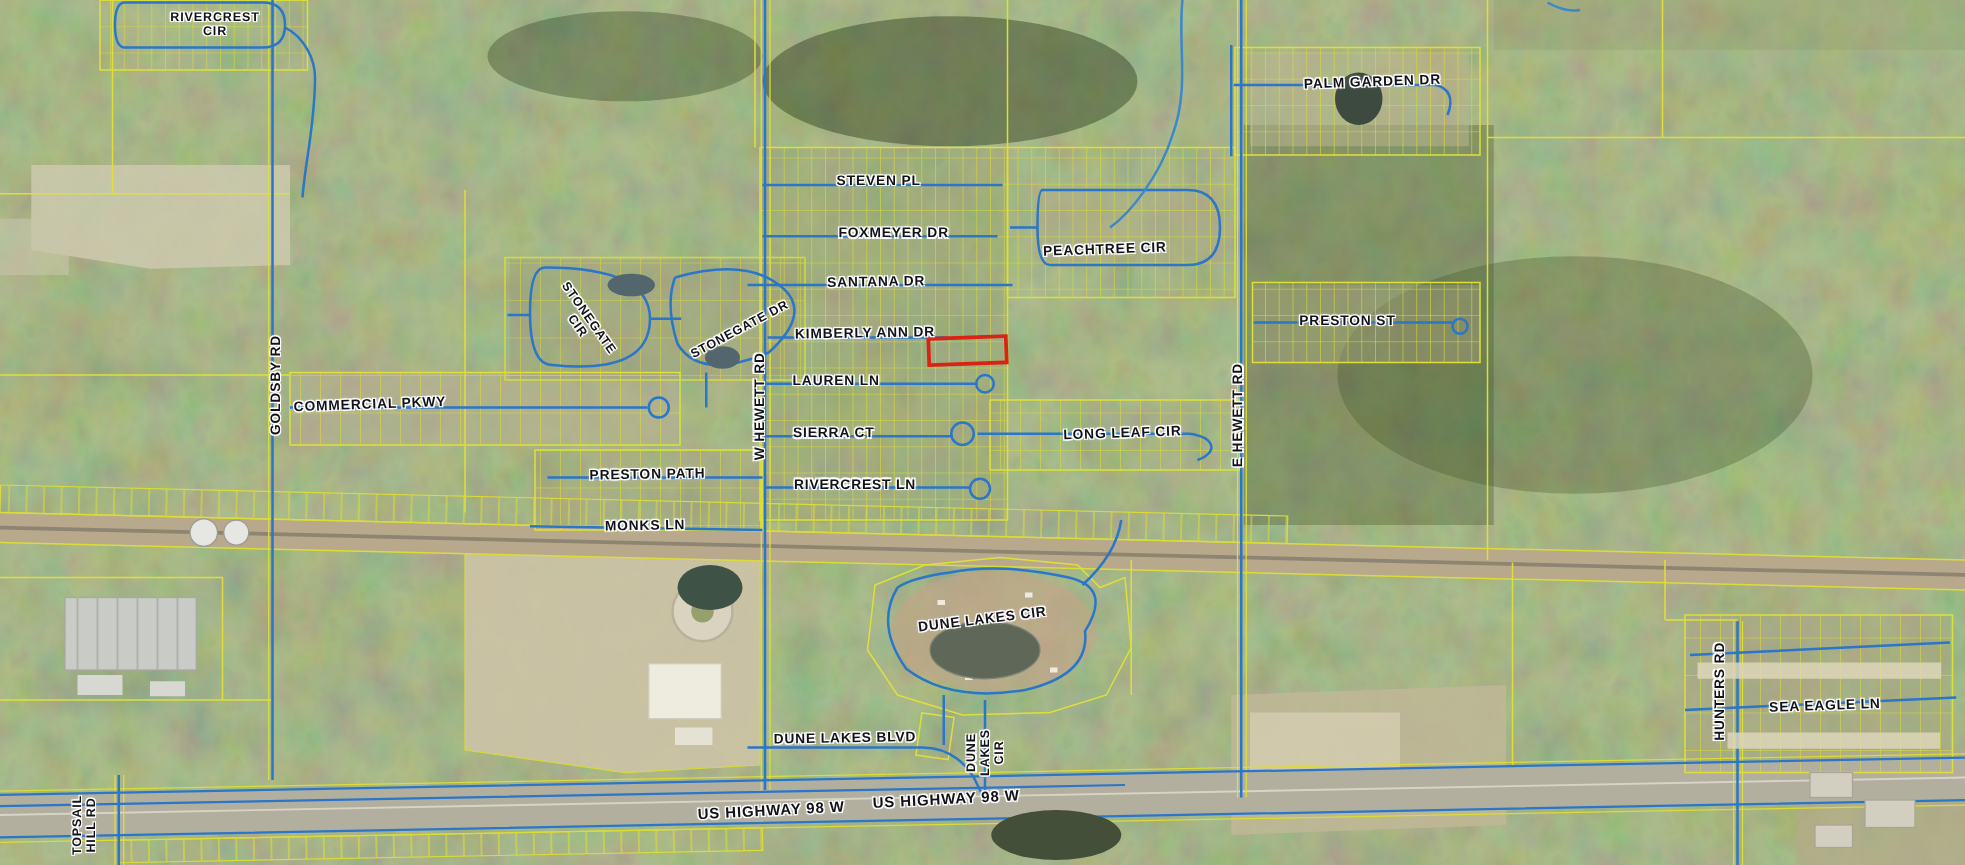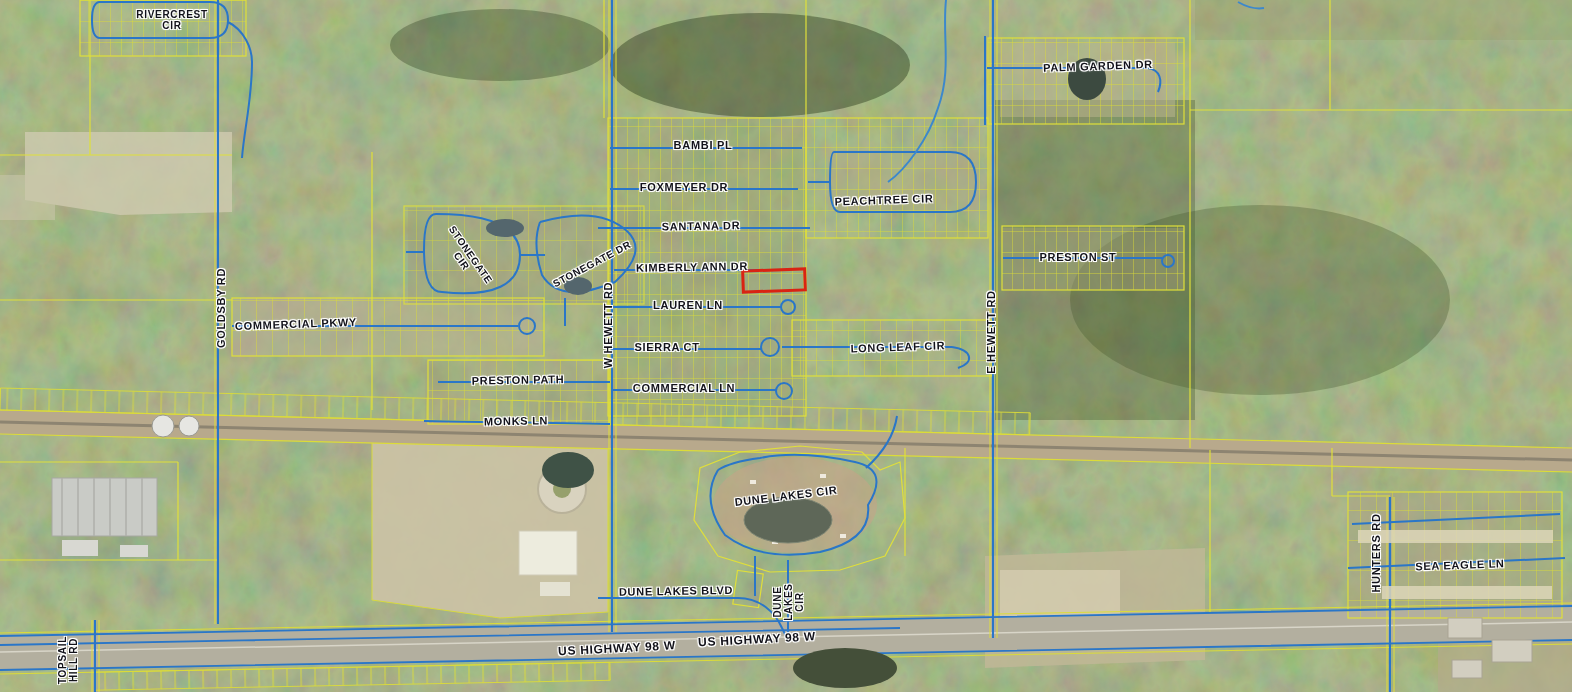--- a/index.html
+++ b/index.html
@@ -190,23 +190,23 @@
 
 <div id="labels">
       <div class="map-label" style="left: 172px; top: 20px; font-size: 10px; transform: translate(-50%, -50%) rotate(0deg);">
         <div>RIVERCREST</div>
         <div>CIR</div>
       </div>
       <div class="map-label" style="left: 1098px; top: 66px; transform: translate(-50%, -50%) rotate(-2deg);">
         <div>PALM GARDEN DR</div>
       </div>
       <div class="map-label" style="left: 703px; top: 145px; transform: translate(-50%, -50%) rotate(0deg);">
-        <div>BAMBI PL</div>
-      </div>
-      <div class="map-label" style="left: 684px; top: 187px; transform: translate(-50%, -50%) rotate(0deg);">
+        <div>STEVEN PL</div>
+      </div>
+      <div class="map-label" style="left: 715px; top: 187px; transform: translate(-50%, -50%) rotate(0deg);">
         <div>FOXMEYER DR</div>
       </div>
       <div class="map-label" style="left: 884px; top: 200px; transform: translate(-50%, -50%) rotate(-2deg);">
         <div>PEACHTREE CIR</div>
       </div>
       <div class="map-label" style="left: 701px; top: 226px; transform: translate(-50%, -50%) rotate(-1deg);">
         <div>SANTANA DR</div>
       </div>
       <div class="map-label" style="left: 466px; top: 258px; font-size: 10px; transform: translate(-50%, -50%) rotate(55deg);">
         <div>STONEGATE</div>
@@ -214,21 +214,21 @@
       </div>
       <div class="map-label" style="left: 592px; top: 264px; font-size: 10px; transform: translate(-50%, -50%) rotate(-28deg);">
         <div>STONEGATE DR</div>
       </div>
       <div class="map-label" style="left: 692px; top: 267px; transform: translate(-50%, -50%) rotate(-1deg);">
         <div>KIMBERLY ANN DR</div>
       </div>
       <div class="map-label" style="left: 1078px; top: 257px; transform: translate(-50%, -50%) rotate(0deg);">
         <div>PRESTON ST</div>
       </div>
-      <div class="map-label" style="left: 688px; top: 305px; transform: translate(-50%, -50%) rotate(0deg);">
+      <div class="map-label" style="left: 669px; top: 305px; transform: translate(-50%, -50%) rotate(0deg);">
         <div>LAUREN LN</div>
       </div>
       <div class="map-label" style="left: 296px; top: 324px; transform: translate(-50%, -50%) rotate(-2deg);">
         <div>COMMERCIAL PKWY</div>
       </div>
       <div class="map-label" style="left: 221px; top: 308px; transform: translate(-50%, -50%) rotate(-90deg);">
         <div>GOLDSBY RD</div>
       </div>
       <div class="map-label" style="left: 608px; top: 325px; transform: translate(-50%, -50%) rotate(-90deg);">
         <div>W HEWETT RD</div>
@@ -239,21 +239,21 @@
       <div class="map-label" style="left: 667px; top: 347px; transform: translate(-50%, -50%) rotate(0deg);">
         <div>SIERRA CT</div>
       </div>
       <div class="map-label" style="left: 898px; top: 347px; transform: translate(-50%, -50%) rotate(-2deg);">
         <div>LONG LEAF CIR</div>
       </div>
       <div class="map-label" style="left: 518px; top: 380px; transform: translate(-50%, -50%) rotate(-1deg);">
         <div>PRESTON PATH</div>
       </div>
       <div class="map-label" style="left: 684px; top: 388px; transform: translate(-50%, -50%) rotate(0deg);">
-        <div>COMMERCIAL LN</div>
+        <div>RIVERCREST LN</div>
       </div>
       <div class="map-label" style="left: 516px; top: 421px; transform: translate(-50%, -50%) rotate(-1deg);">
         <div>MONKS LN</div>
       </div>
       <div class="map-label" style="left: 786px; top: 496px; transform: translate(-50%, -50%) rotate(-7deg);">
         <div>DUNE LAKES CIR</div>
       </div>
       <div class="map-label" style="left: 1376px; top: 553px; transform: translate(-50%, -50%) rotate(-90deg);">
         <div>HUNTERS RD</div>
       </div>

